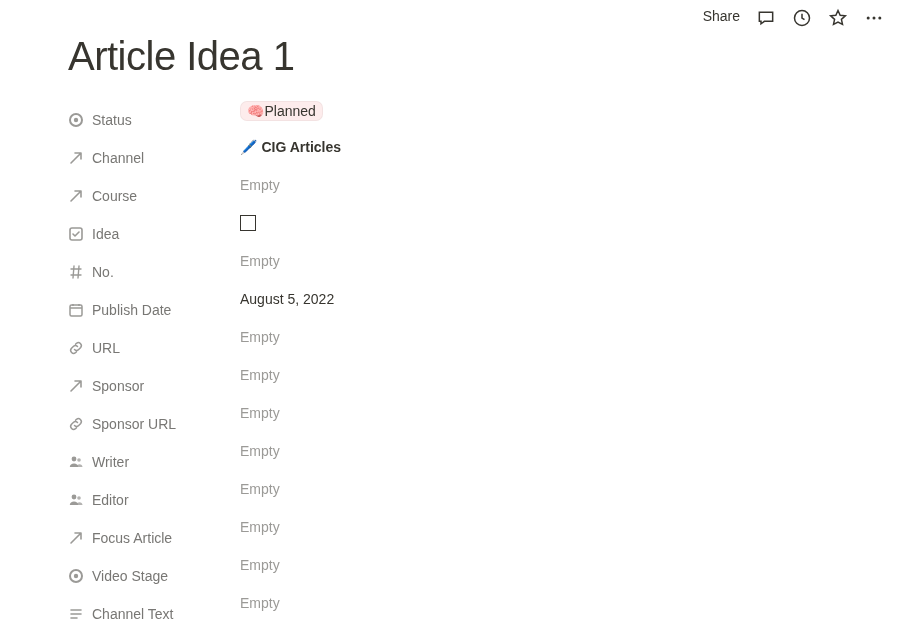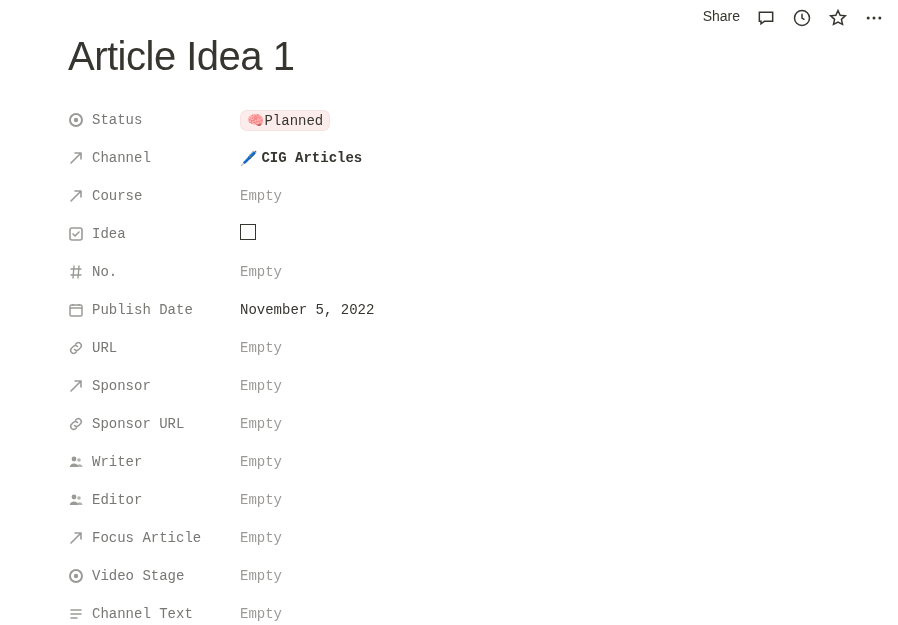--- a/index.html
+++ b/index.html
@@ -51,24 +51,22 @@
       margin-top: -6px;
       margin-bottom: 22px;
       letter-spacing: -0.5px;
     }
     .properties {
       display: flex;
       flex-direction: column;
     }
     .property-row {
       display: flex;
-      align-items: center;
       min-height: 38px;
       padding: 0;
-      font-family: Liberation Mono, monospace;
     }
     .property-label {
       display: flex;
       align-items: center;
       gap: 8px;
       width: 172px;
       color: #787774;
       font-size: 14px;
       cursor: pointer;
     }
@@ -221,21 +219,21 @@
       <div class="property-row">
         <div class="property-label">
           <span class="property-label-icon">
             <svg viewBox="0 0 16 16">
               <rect x="2" y="3" width="12" height="11" rx="1.5" fill="none" stroke="#9b9a97" stroke-width="1.5"></rect>
               <path d="M2 6h12M5 2v2M11 2v2" fill="none" stroke="#9b9a97" stroke-width="1.5"></path>
             </svg>
           </span>
           <span>Publish Date</span>
         </div>
-        <div class="property-value filled"><span>November 5, 2022</span></div>
+        <div class="property-value filled"><span>August 5, 2022</span></div>
       </div>
       <div class="property-row">
         <div class="property-label">
           <span class="property-label-icon">
             <svg viewBox="0 0 16 16">
               <path d="M6.5 9.5a3 3 0 0 0 4.2 0l2-2a3 3 0 0 0-4.2-4.2l-1 1M9.5 6.5a3 3 0 0 0-4.2 0l-2 2a3 3 0 0 0 4.2 4.2l1-1" fill="none" stroke="#9b9a97" stroke-width="1.5" stroke-linecap="round"></path>
             </svg>
           </span>
           <span>URL</span>
         </div>

